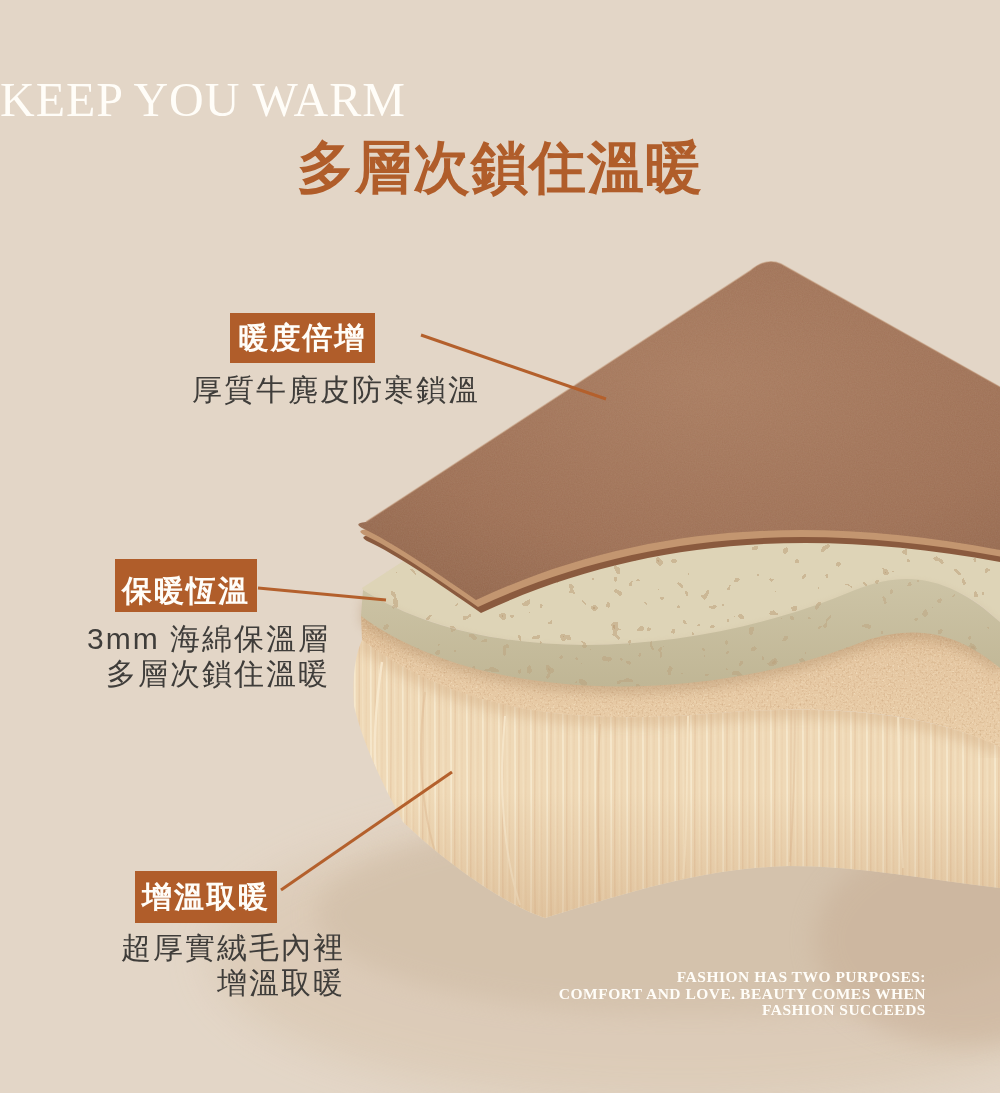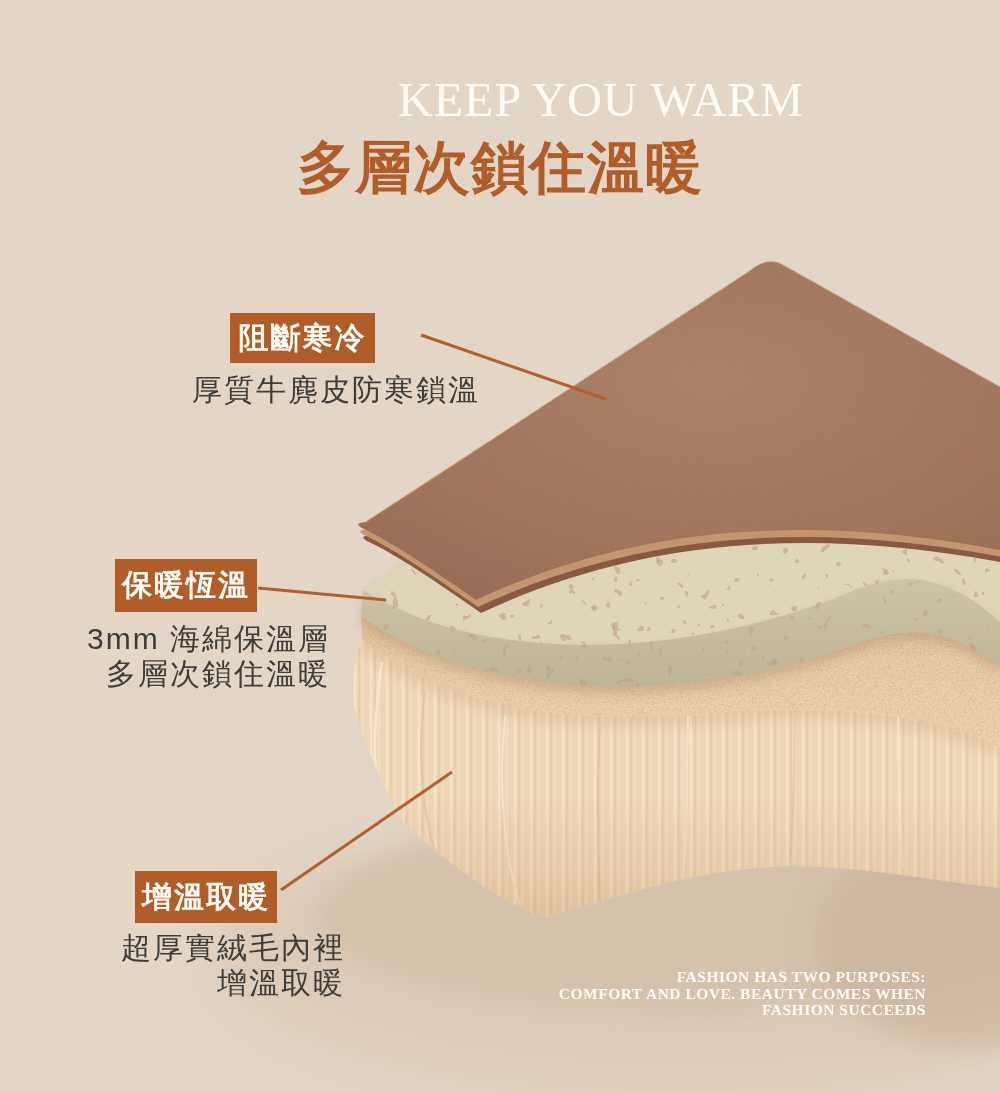--- a/index.html
+++ b/index.html
@@ -11,39 +11,39 @@
   html,body{margin:0;padding:0;}
   body{font-family:"Liberation Sans","DejaVu Sans",sans-serif;}
   .stage{
     position:relative;width:1000px;height:1093px;overflow:hidden;
     background:var(--background);
   }
   .stage svg.illu{position:absolute;left:0;top:0;z-index:1;}
   .txt{position:absolute;z-index:3;}
 
   .title-en{
-    top:72px;left:0;width:804px;text-align:right;
+    top:72px;left:0;width:804px;text-align:left;
     font-family:"Liberation Serif","DejaVu Serif",serif;
     font-size:48px;font-weight:400;letter-spacing:1px;
     color:var(--text-light);
   }
   .title-zh{
     top:130px;left:0;width:1000px;text-align:center;
     font-size:57px;font-weight:700;letter-spacing:1px;
     color:var(--accent);
   }
 
   .callout-box{
     position:absolute;z-index:3;
     display:flex;align-items:center;justify-content:center;
     background:var(--accent);color:var(--text-light);
     font-size:30px;font-weight:700;letter-spacing:2px;
   }
   .cb1{left:230px;top:313px;width:145px;height:50px;}
-  .cb2{left:115px;top:559px;width:142px;height:53px;}
+  .cb2{left:115px;top:559px;width:142px;height:53px;align-items:flex-end;}
   .cb3{left:135px;top:871px;width:142px;height:52px;}
 
   .callout-desc{
     position:absolute;z-index:3;text-align:right;
     color:var(--text-dark);font-size:30px;letter-spacing:2px;line-height:35px;
   }
   .cd1{left:150px;top:372px;width:330px;}
   .cd2{left:45px;top:621px;width:285px;}
   .cd3{left:75px;top:930px;width:270px;}
 
@@ -203,21 +203,21 @@
 
     <line x1="421" y1="335" x2="606" y2="399" stroke="#b4602c" stroke-width="3"></line>
     <line x1="258" y1="588" x2="386" y2="600" stroke="#b4602c" stroke-width="3"></line>
     <line x1="281" y1="890" x2="452" y2="772" stroke="#b4602c" stroke-width="3"></line>
   </svg>
 
   <div class="txt title-en">KEEP YOU WARM</div>
   <div class="txt title-zh">多層次鎖住溫暖</div>
 
   <div class="callout-box cb1">
-    <span>阻斷寒冷</span>
+    <span>暖度倍增</span>
   </div>
   <div class="callout-desc cd1">
     <span>厚質牛麂皮防寒鎖溫</span>
   </div>
 
   <div class="callout-box cb2">
     <span>保暖恆溫</span>
   </div>
   <div class="callout-desc cd2">
     <div>3mm 海綿保溫層</div>

